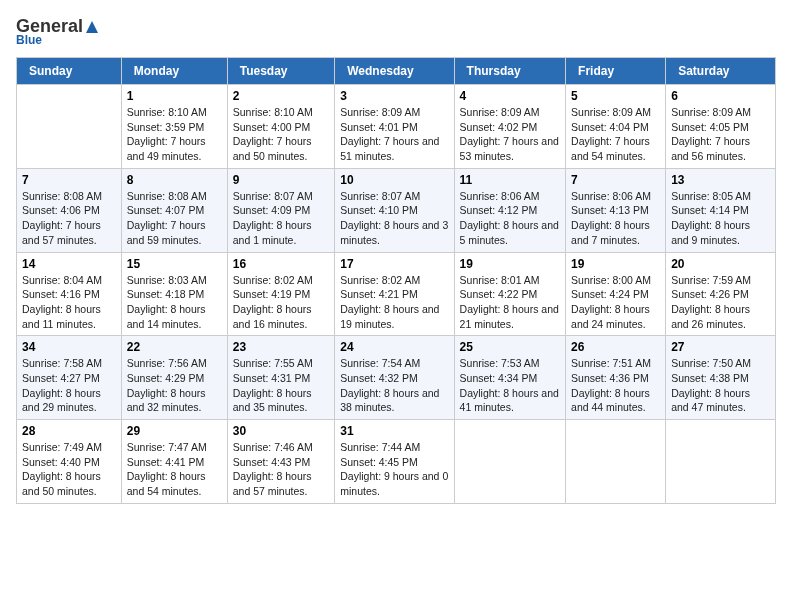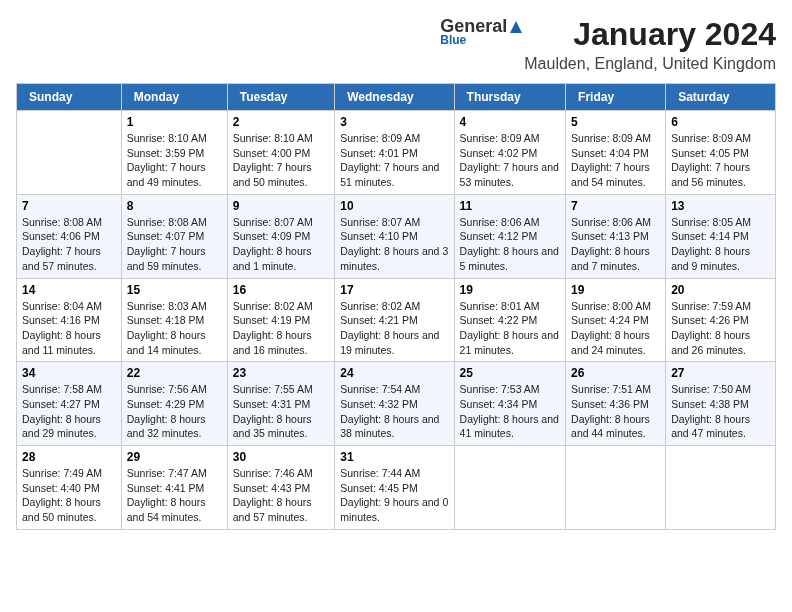--- a/index.html
+++ b/index.html
@@ -5,21 +5,21 @@
     * { margin: 0; padding: 0; box-sizing: border-box; }
     body {
       font-family: Arial, sans-serif;
       background: #fff;
       width: 792px;
       min-height: 612px;
       padding: 16px;
     }
     .header-area {
       display: flex;
-      justify-content: flex-end;
+      justify-content: flex-start;
       align-items: flex-start;
       margin-bottom: 10px;
     }
     .logo {
       display: flex;
       flex-direction: column;
       align-items: flex-start;
     }
     .title-area {
       text-align: right;
@@ -79,24 +79,20 @@
 <div class="header-area">
   <div class="logo">
     <div style="display:flex;align-items:center;">
       <span style="font-size:18px;font-weight:bold;color:#333;">General</span>
       <svg width="16" height="16" viewBox="0 0 16 16" style="margin-left:1px;">
         <polygon points="8,2 14,14 2,14" fill="#1a5fa8"></polygon>
       </svg>
     </div>
     <span style="font-size:12px;font-weight:bold;color:#1a5fa8;margin-top:-4px;">Blue</span>
   </div>
-  <div class="title-area">
-    <div class="month-title">January 2024</div>
-    <div class="location-title">Maulden, England, United Kingdom</div>
-  </div>
 </div>
 
 <table>
   <thead>
     <tr>
     <th>Sunday</th>
         <th>Monday</th>
         <th>Tuesday</th>
         <th>Wednesday</th>
         <th>Thursday</th>

